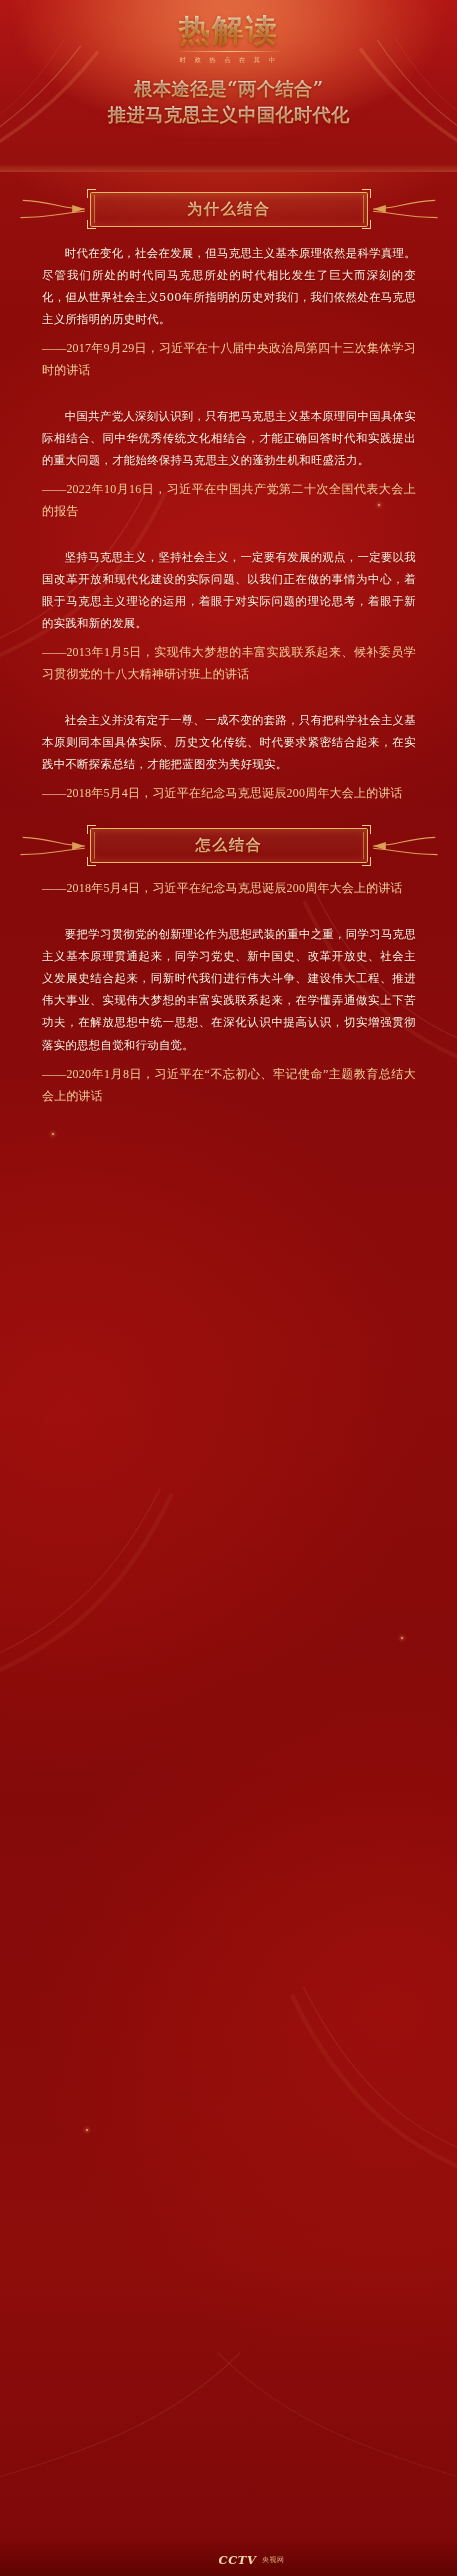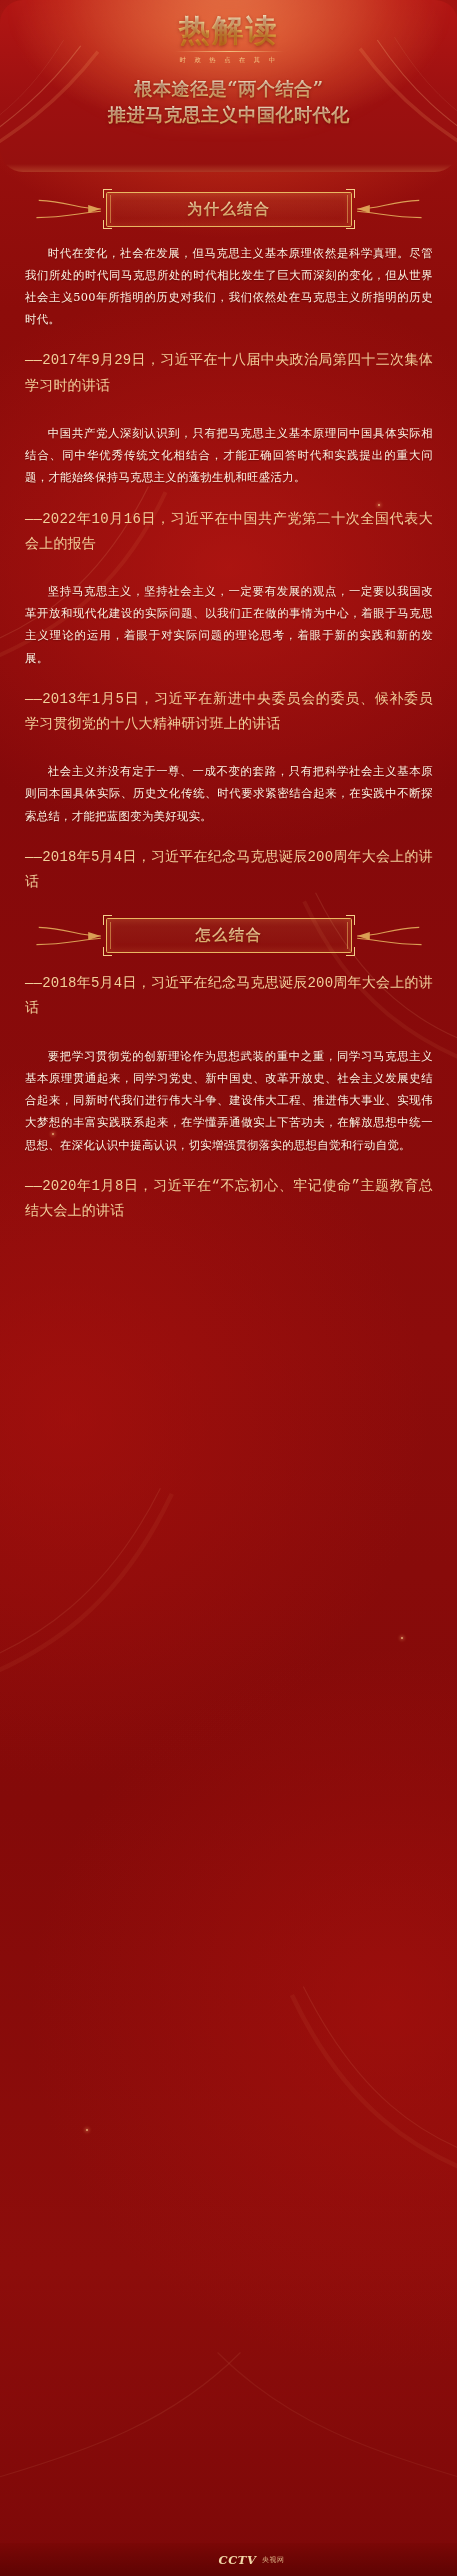--- a/index.html
+++ b/index.html
@@ -32,21 +32,20 @@
     border: 0.6px solid rgba(255,190,130,0.18);
   }
   
   .header {
     position: relative;
     height: 172px;
     background:
       radial-gradient(ellipse 298px 132px at 50% 20%, rgba(255,120,60,0.55), rgba(180,20,15,0) 72%),
       linear-gradient(180deg,#b21614 0%, #9c1010 60%, #95100e 100%);
     overflow: hidden;
-    border-radius: 23px;
   }
   .header .beam {
     position: absolute;
     top: -23px; left: 50%;
     width: 435px; height: 160px;
     transform: translateX(-50%);
     background: radial-gradient(ellipse at 50% 0%, rgba(255,180,110,0.45), rgba(255,120,60,0.12) 55%, rgba(255,120,60,0) 75%);
     filter: blur(3.4px);
   }
   .logo-wrap {
@@ -98,21 +97,21 @@
   }
   .header-divider {
     position: absolute;
     left: 0; right: 0; bottom: 0;
     height: 8px;
     background: linear-gradient(180deg, rgba(255,200,120,0.0), rgba(255,190,110,0.22));
   }
   
   .plaque {
     position: relative;
-    width: 246px;
+    width: 278px;
     margin: 19.5px auto 15px;
     height: 35px;
     border-radius: 8px;
   }
   .plaque .frame {
     position: absolute;
     inset: 0;
     border: 1.1px solid #e9b861;
     border-radius: 1.7px;
     background: linear-gradient(180deg, rgba(255,190,110,0.10), rgba(255,150,70,0.03));
@@ -157,37 +156,37 @@
     position: absolute;
     top: 6.9px;
     width: 69px; height: 22px;
     opacity: 0.85;
   }
   .plaque .wing.left { left: -73px; }
   .plaque .wing.right { right: -73px; }
   
   .block {
     position: relative;
-    padding: 0 25px;
+    padding: 0 42px;
     margin-bottom: 23px;
   }
   .para {
     font-family: "DejaVu Serif", "Liberation Serif", serif;
     font-size: 11.4px;
     line-height: 1.95;
     color: #fdf3e2;
     text-indent: 2em;
     text-align: justify;
     letter-spacing: 0.3px;
     text-shadow: 0 0.6px 1.1px rgba(70,0,0,0.45);
   }
   .source {
-    margin-top: 18px;
-    font-family: Liberation Mono, monospace;
-    font-size: 14px;
+    margin-top: 8px;
+    font-family: Liberation Serif, serif;
+    font-size: 12px;
     line-height: 1.8;
     color: #f0cf9a;
     letter-spacing: 0.2px;
     text-align: justify;
   }
   
   .footer {
     position: absolute;
     left: 0; right: 0; bottom: 0;
     height: 33px;
@@ -308,21 +307,21 @@
     <div class="block">
       <div class="para">中国共产党人深刻认识到，只有把马克思主义基本原理同中国具体实际相结合、同中华优秀传统文化相结合，才能正确回答时代和实践提出的重大问题，才能始终保持马克思主义的蓬勃生机和旺盛活力。</div>
       <div class="source">——2022年10月16日，习近平在中国共产党第二十次全国代表大会上的报告</div>
     </div>
   </div>
 
   <div>
 
     <div class="block">
       <div class="para">坚持马克思主义，坚持社会主义，一定要有发展的观点，一定要以我国改革开放和现代化建设的实际问题、以我们正在做的事情为中心，着眼于马克思主义理论的运用，着眼于对实际问题的理论思考，着眼于新的实践和新的发展。</div>
-      <div class="source">——2013年1月5日，习近平在新进中央委员会的委员、候补委员学习贯彻党的十八大精神研讨班上的讲话</div>
+      <div class="source">——2013年1月5日，实现伟大梦想的丰富实践联系起来、候补委员学习贯彻党的十八大精神研讨班上的讲话</div>
     </div>
 
     <div class="block">
       <div class="para">社会主义并没有定于一尊、一成不变的套路，只有把科学社会主义基本原则同本国具体实际、历史文化传统、时代要求紧密结合起来，在实践中不断探索总结，才能把蓝图变为美好现实。</div>
       <div class="source">——2018年5月4日，习近平在纪念马克思诞辰200周年大会上的讲话</div>
     </div>
   </div>
 
   <div>
     <div class="plaque">

